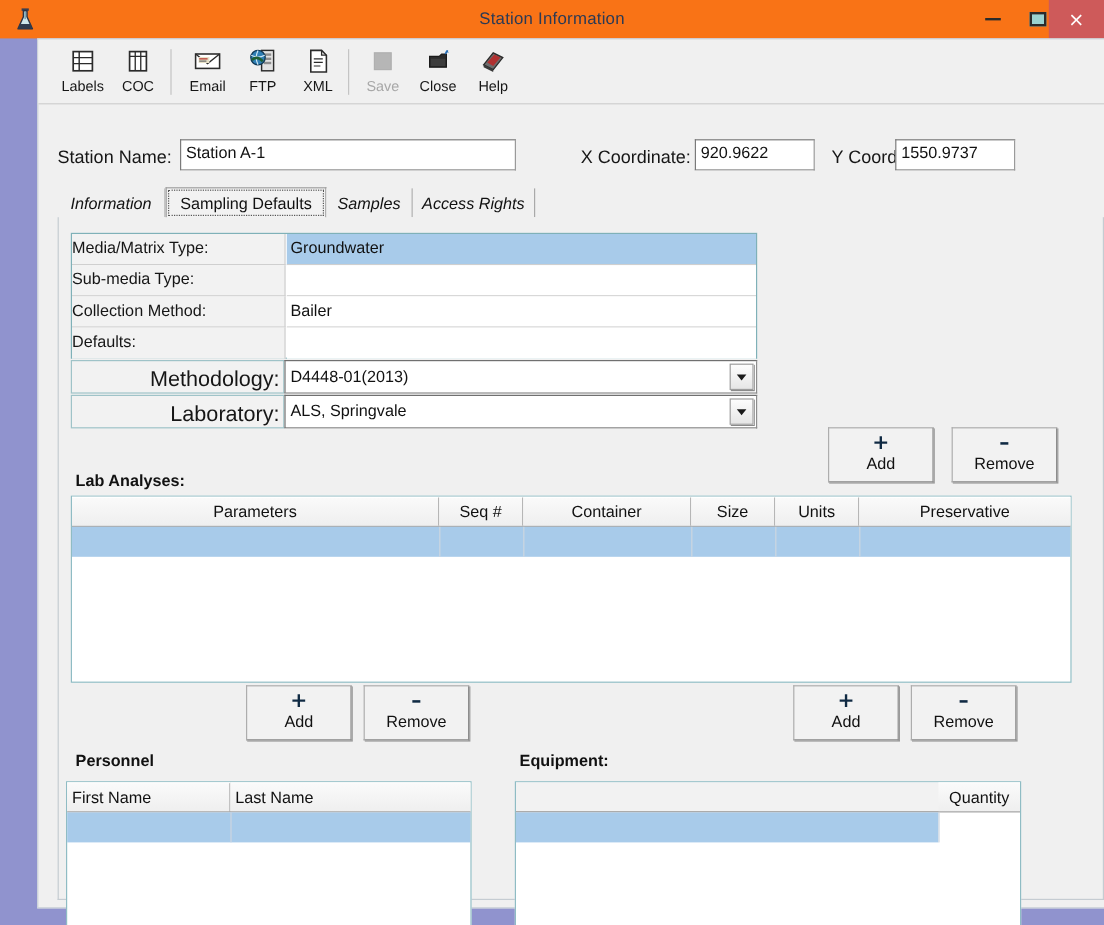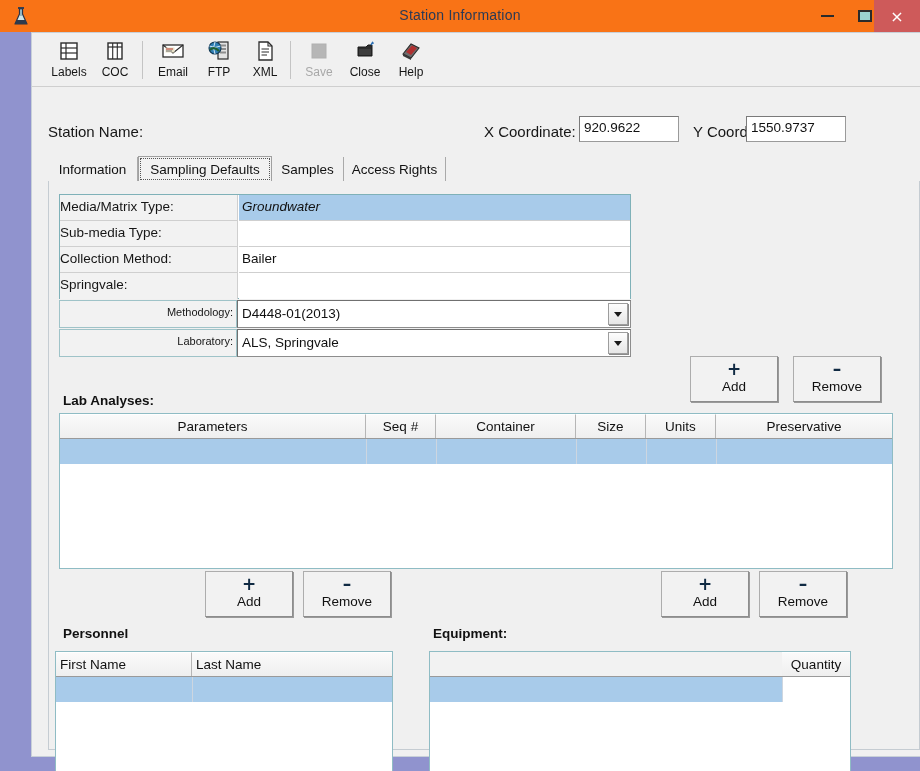--- a/index.html
+++ b/index.html
@@ -74,21 +74,21 @@
   }
 
   
   #tabstrip{position:absolute;left:16px;top:124px;height:24px;}
   .tab{
     position:absolute;top:0;height:24px;
     display:flex;align-items:center;justify-content:center;
     font-size:13.5px;color:#111;box-sizing:border-box;cursor:default;
     background:#f0f0f0;
   }
-  .tab.inactive{border-right:1px solid #a9a9a9;}
+  .tab.inactive{border-right:1px solid #a9a9a9;font-style:italic;}
   .tab.active{
     background:#f2f2f2;
     border:1px solid #a0a0a0;border-bottom:none;
     outline:1px dotted #555;outline-offset:-3px;
     top:-1px;height:26px;
   }
 
   #tabpanel{
     position:absolute;left:16px;top:148px;width:872px;height:569px;
     background:#f0f0f0;border:1px solid #c5ccd2;border-top:none;box-sizing:border-box;
@@ -101,28 +101,28 @@
   .pg-lbl{
     position:absolute;left:0;top:0;width:178px;height:26px;
     background:#f2f2f2;border-bottom:1px solid #cfcfcf;border-right:1px solid #cfcfcf;
     box-sizing:border-box;text-align:left;padding:4px 3px 0 0;font-size:13.5px;color:#161616;
   }
   .pg-val{
     position:absolute;left:179px;top:0;width:391px;height:26px;
     border-bottom:1px solid #cfcfcf;box-sizing:border-box;
     padding:4px 0 0 3px;font-size:13.5px;color:#111;background:#fff;
   }
-  .pg-val.sel{background:#a8cbea;font-style:italic;}
+  .pg-val.sel{background:#a8cbea;}
 
   
   .combo-row{position:absolute;left:10px;width:572px;height:28px;}
   .combo-lbl{
     position:absolute;left:0;top:0;width:178px;height:28px;
     background:#f2f2f2;border:1px solid #9fc3c8;box-sizing:border-box;
-    text-align:right;padding:5px 3px 0 0;font-size:11px;color:#161616;
+    text-align:right;padding:5px 3px 0 0;font-size:18px;color:#161616;
   }
   .combo-box{
     position:absolute;left:178px;top:0;width:394px;height:28px;
     background:#fff;border:1px solid #8d8d8d;border-top-color:#707070;border-left-color:#707070;
     box-sizing:border-box;padding:5px 0 0 4px;font-size:13.5px;color:#111;
   }
   .combo-arrow{
     position:absolute;right:2px;top:2px;width:20px;height:22px;
     background:linear-gradient(#fdfdfd,#e6e6e6);
     border:1px solid #9d9d9d;box-sizing:border-box;
@@ -295,20 +295,21 @@
             <path d="M3 13 L11 3 L19 7 L11 17 Z" fill="#6d6d6d" stroke="#2b2b2b" stroke-width="1.1"></path>
             <path d="M6 11 L12 4.5 L17 7 L11 14 Z" fill="#b03030"></path>
             <path d="M3 13 L11 17 L11 19 L3 15 Z" fill="#3a3a3a"></path>
           </svg>
         </span>
         <span class="tb-lbl">Help</span>
       </div>
     </div>
 
     <span class="fld-label" style="left:16px;top:90px">Station Name:</span>
+    <div class="txtbox" style="left:118px;top:83px;width:280px;height:26px">Station A-1</div>
 
     <span class="fld-label" style="left:452px;top:90px">X Coordinate:</span>
     <div class="txtbox" style="left:547px;top:83px;width:100px;height:26px">920.9622</div>
 
     <span class="fld-label" style="left:661px;top:90px">Y Coordinate:</span>
     <div class="txtbox" style="left:714px;top:83px;width:100px;height:26px">1550.9737</div>
 
     <div id="tabstrip">
       <div class="tab inactive" style="left:0;width:90px">
         <span>Information</span>
@@ -333,21 +334,21 @@
         </div>
         <div class="pg-row" style="top:26px">
           <div class="pg-lbl">Sub-media Type:</div>
           <div class="pg-val"></div>
         </div>
         <div class="pg-row" style="top:52px">
           <div class="pg-lbl">Collection Method:</div>
           <div class="pg-val">Bailer</div>
         </div>
         <div class="pg-row" style="top:78px">
-          <div class="pg-lbl" style="border-bottom:none">Springvale:</div>
+          <div class="pg-lbl" style="border-bottom:none">Defaults:</div>
           <div class="pg-val" style="border-bottom:none"></div>
         </div>
       </div>
 
       <div class="combo-row" style="top:119px">
         <div class="combo-lbl">Methodology:</div>
         <div class="combo-box">
           <span>D4448-01(2013)</span>
           <span class="combo-arrow">
               <i class="car"></i>

